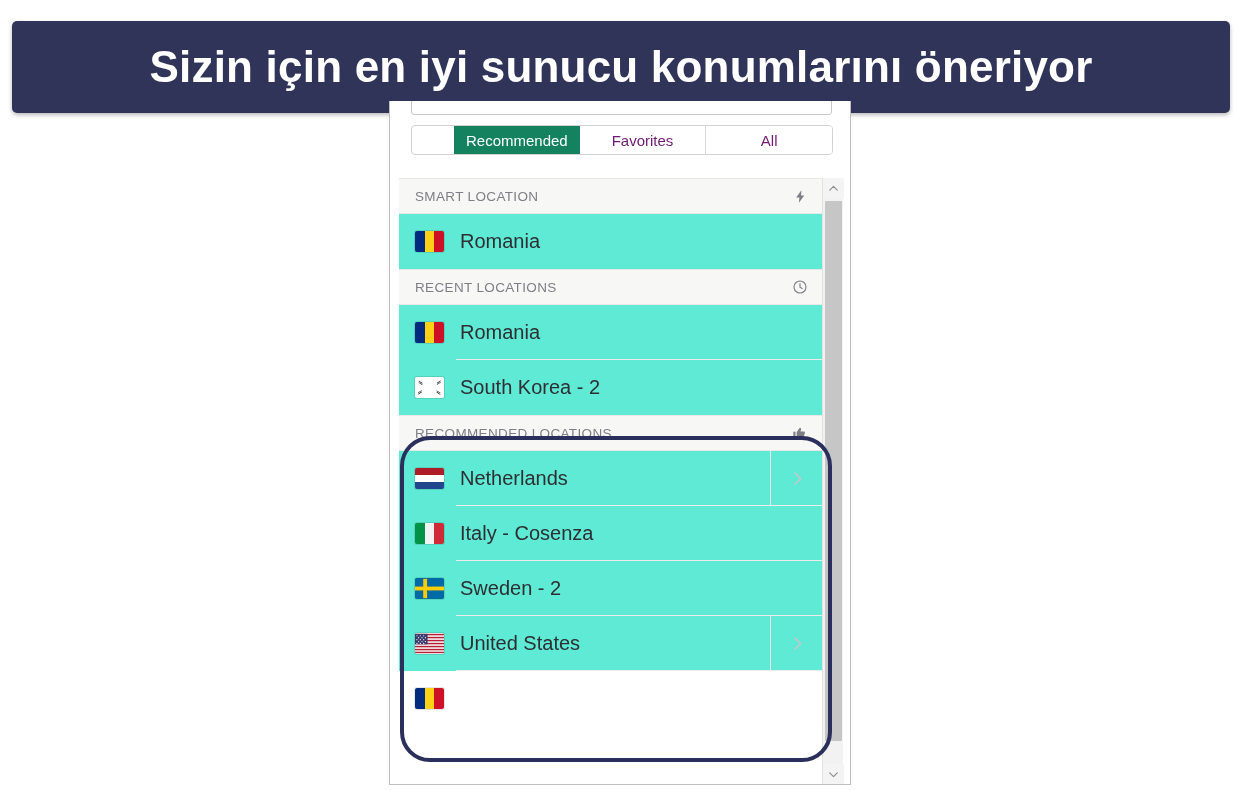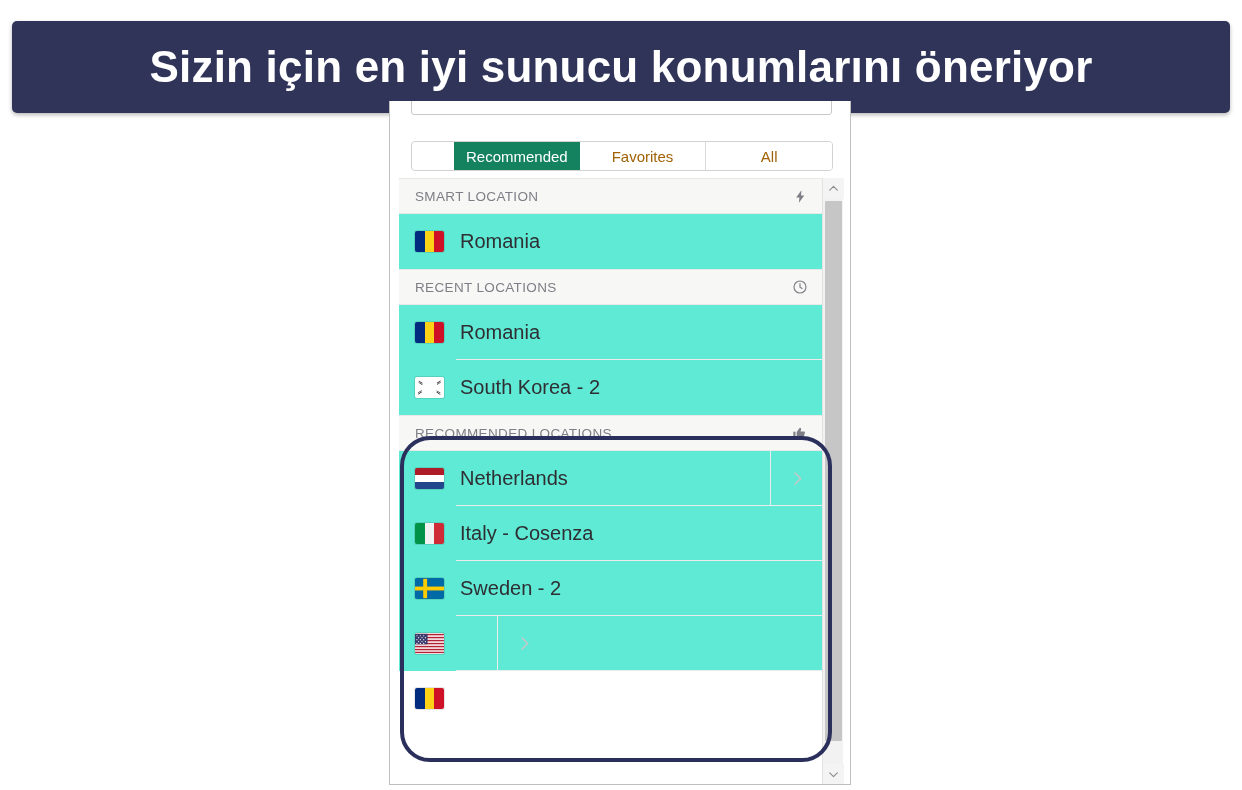--- a/index.html
+++ b/index.html
@@ -76,38 +76,38 @@
     border: 1px solid #c9c9c9;
     border-radius: 3px;
     background: #ffffff;
     box-sizing: border-box;
   }
 
   
   .tabs {
     position: absolute;
     left: 21px;
-    top: 40px;
+    top: 24px;
     width: 422px;
     height: 30px;
     display: flex;
     border: 1px solid #d2d2d2;
     border-radius: 4px;
     overflow: hidden;
     background: #ffffff;
     box-sizing: border-box;
     padding-left: 42px;
   }
   .tab {
     flex: 1 1 0;
     display: flex;
     align-items: center;
     justify-content: center;
     font-size: 15px;
-    color: #a16207;
+    color: #701a75;
     background: #ffffff;
     border-right: 1px solid #d9d9d9;
     box-sizing: border-box;
     cursor: pointer;
     user-select: none;
   }
   .tab:last-child { border-right: none; }
   .tab.active {
     background: #14825e;
     color: #ffffff;
@@ -457,20 +457,21 @@
                 <circle cx="18" cy="12" r="1.2"></circle>
               <circle cx="7.5" cy="16" r="1.2"></circle>
                 <circle cx="14.5" cy="16" r="1.2"></circle>
                 <circle cx="21.5" cy="16" r="1.2"></circle>
               <circle cx="4" cy="19.8" r="1.2"></circle>
                 <circle cx="11" cy="19.8" r="1.2"></circle>
                 <circle cx="18" cy="19.8" r="1.2"></circle>
             </g>
           </svg>
         </span>
+        <span class="row-label">United States</span>
         <span class="row-actions">
           <span class="star-cell"></span>
           <span class="chev-cell">
             <svg viewBox="0 0 24 24" width="19" height="19" fill="none" stroke="currentColor" stroke-width="2" stroke-linecap="round" stroke-linejoin="round">
               <path d="M9 5l7 7-7 7"></path>
             </svg>
           </span>
         </span>
       </div>
 

